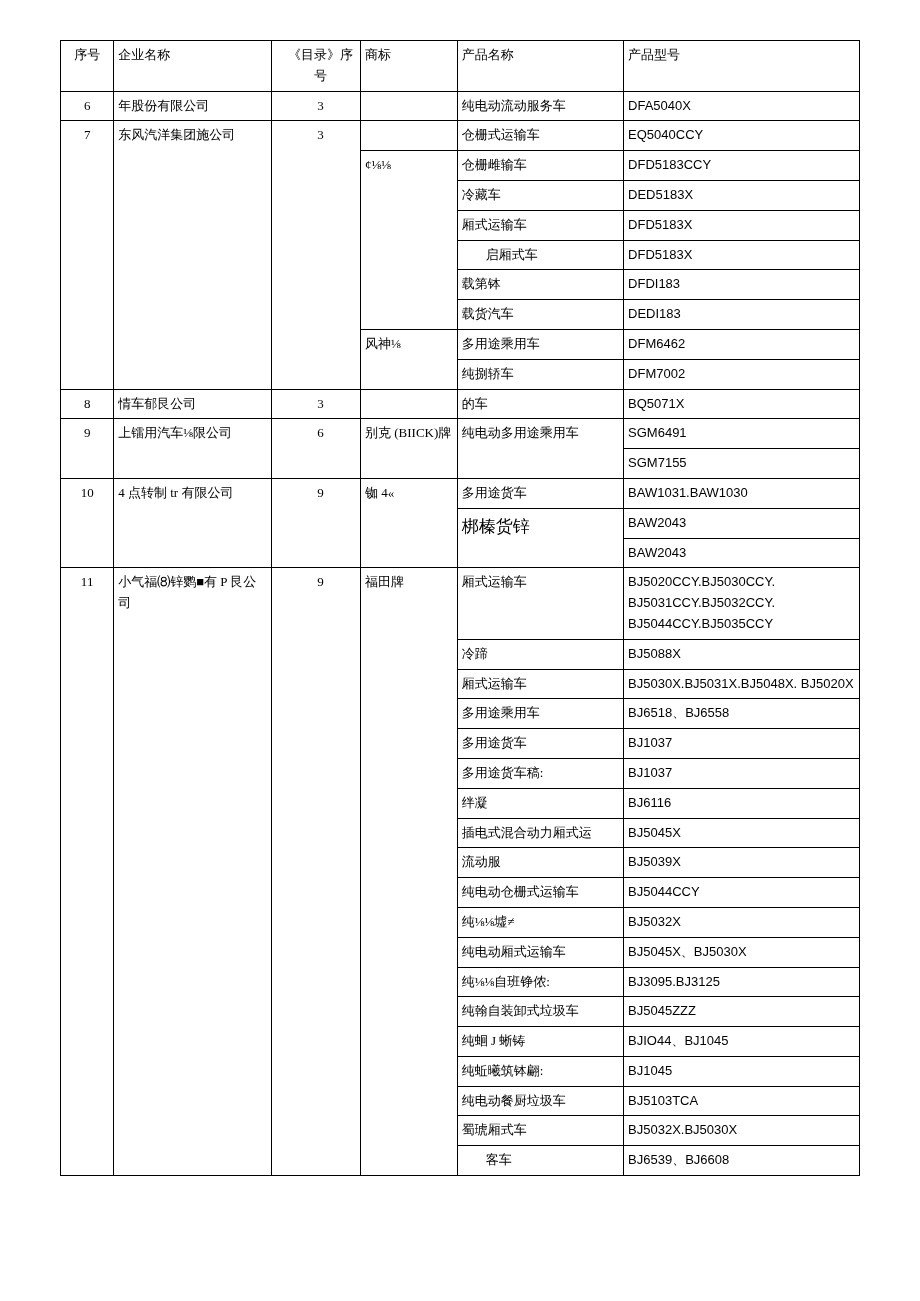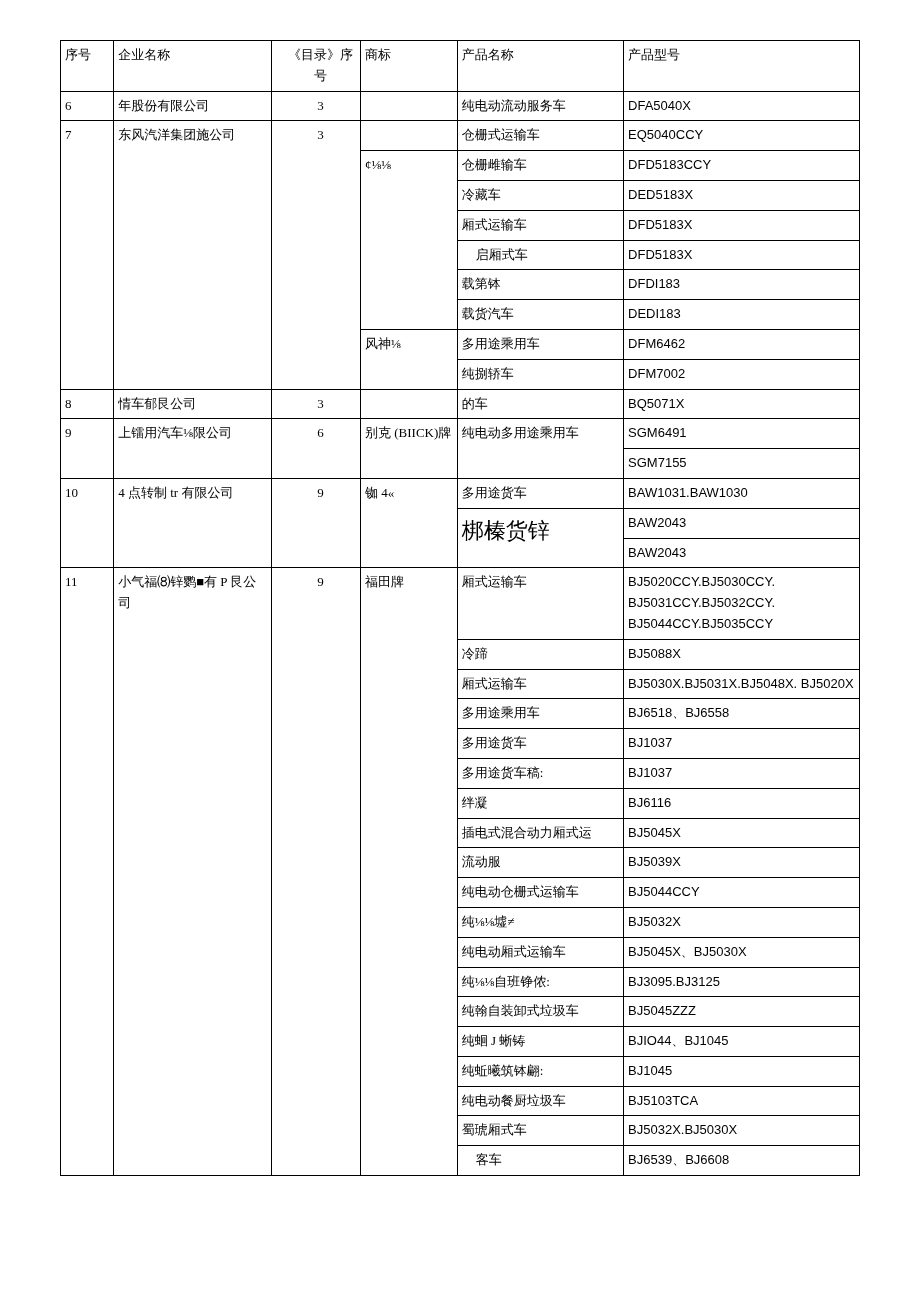--- a/index.html
+++ b/index.html
@@ -19,28 +19,28 @@
     border: 1px solid #000;
     padding: 4px 4px;
     vertical-align: top;
     word-wrap: break-word;
     line-height: 1.6;
   }
   th {
     font-weight: normal;
     text-align: left;
   }
-  .col-seq   { width: 5%;  text-align: left; margin-left: 33px; }
+  .col-seq   { width: 5%;  text-align: center; margin-left: 33px; }
   .col-ent   { width: 17%; }
   .col-cat   { width: 8%;  text-align: center; padding-left: 13px; }
   .col-brand { width: 10%; margin-top: 20px; }
   .col-prod  { width: 18%; margin-left: 24px; }
   .col-model { width: 26%; font-family: Liberation Sans, sans-serif; }
-  .indent { padding-left: 18px; font-family: Liberation Serif, serif; }
-  .big { font-size: 22px; font-family: "SimSun","宋体",serif; }
+  .indent { padding-left: 28px; font-family: Liberation Serif, serif; }
+  .big { font-size: 17px; font-family: "SimSun","宋体",serif; }
 </style>
 </head>
 <body>
 
 <table>
   <thead>
     <tr>
       <th class="col-seq">序号</th>
       <th class="col-ent">企业名称</th>
       <th class="col-cat">《目录》序号</th>

